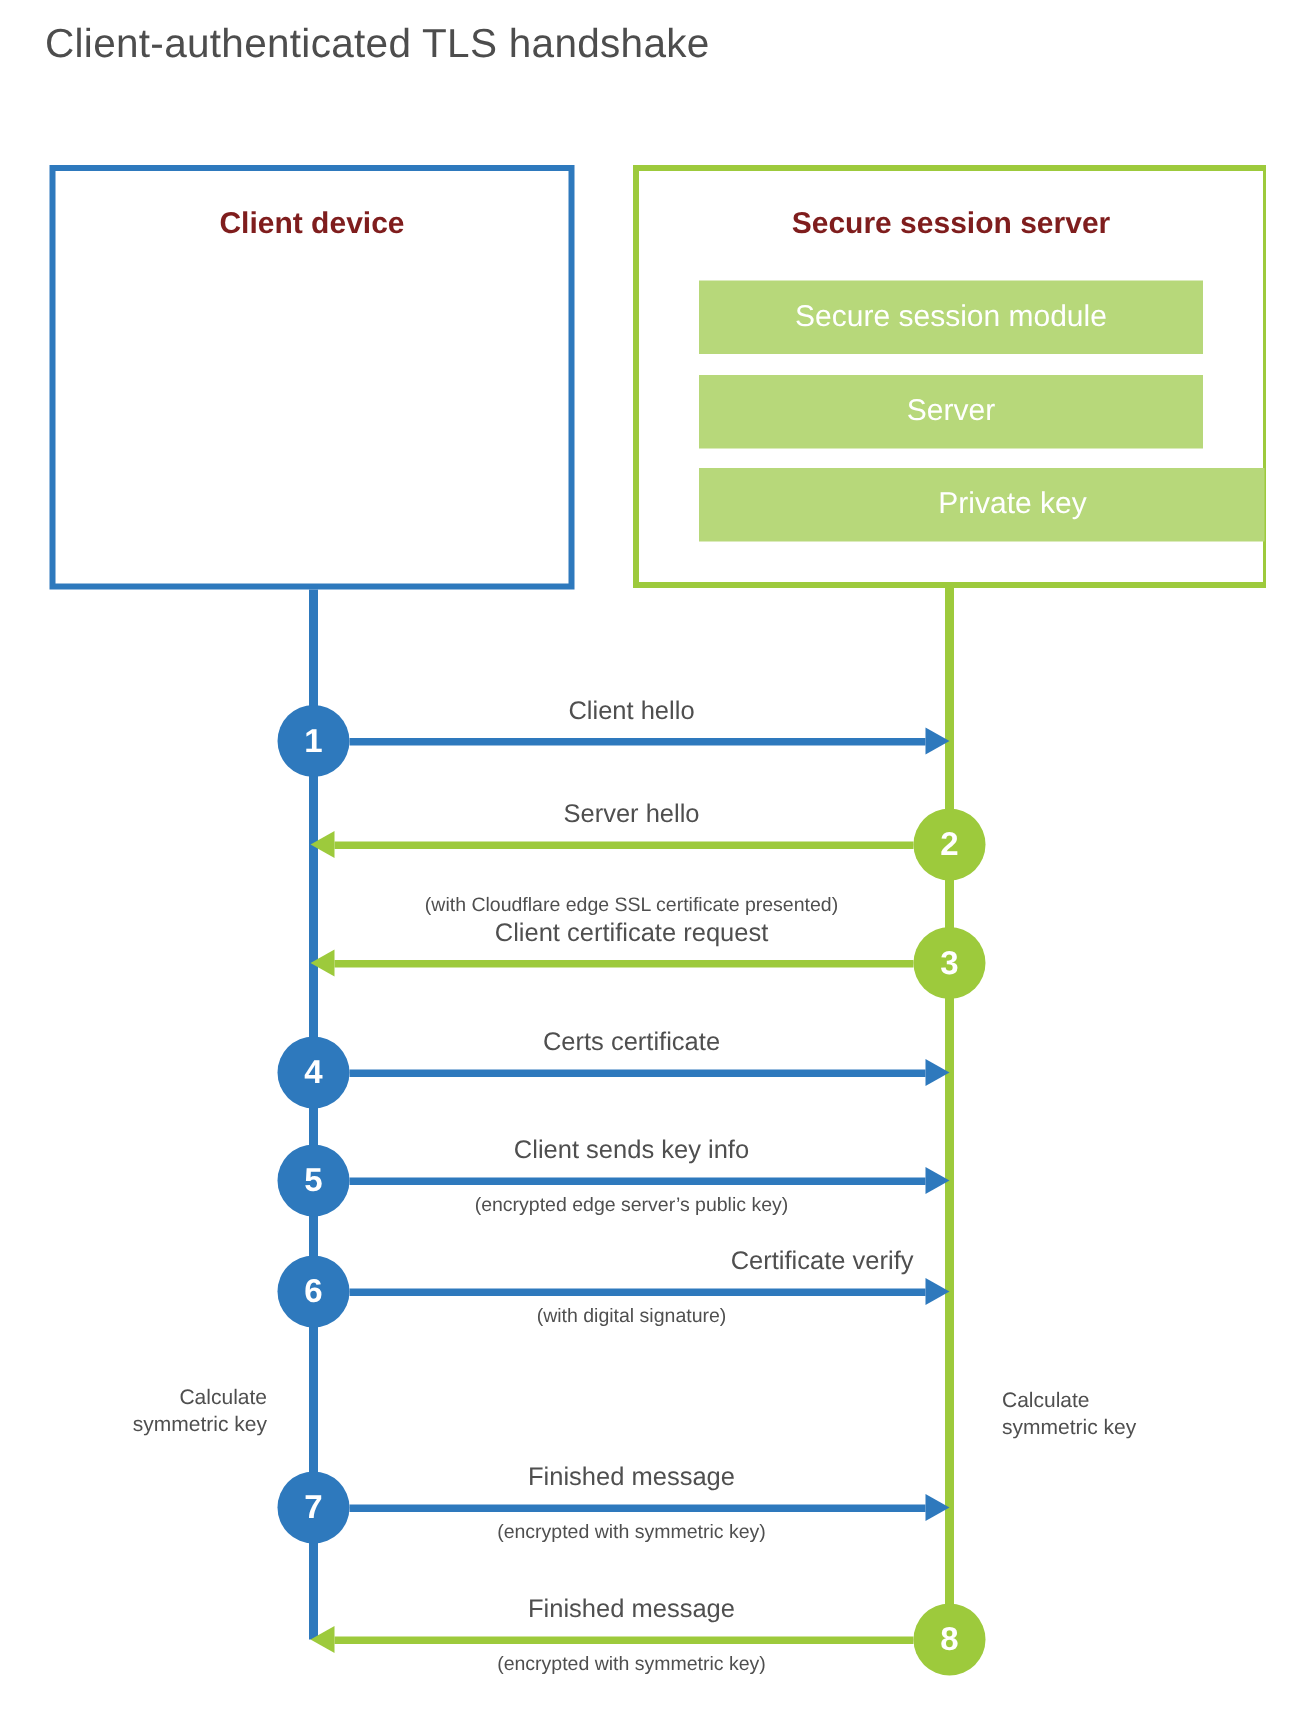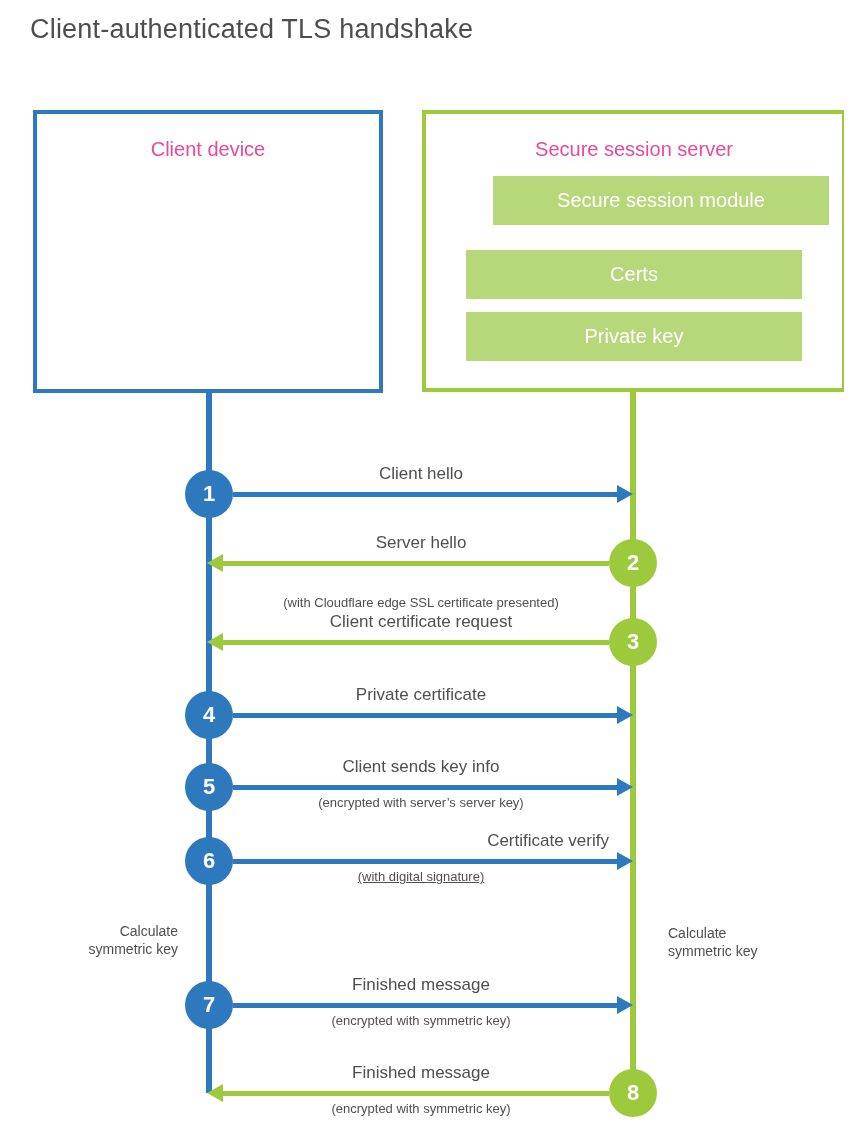--- a/index.html
+++ b/index.html
@@ -7,21 +7,21 @@
     position:relative;width:844px;height:1146px;background:#ffffff;
     font-family:"Liberation Sans",sans-serif;overflow:hidden;
   }
   .page-title{
     position:absolute;left:30px;top:14px;margin:0;
     font-size:27px;font-weight:300;color:#4d4d4d;letter-spacing:.2px;
   }
   .box{position:absolute;box-sizing:border-box;background:#fff;}
   .client-box{left:33px;top:110px;width:350px;height:283px;border:4px solid var(--blue);}
   .server-box{left:422px;top:110px;width:424px;height:282px;border:4px solid var(--green);}
-  .box-title{margin-top:24px;text-align:center;font-size:20px;font-weight:normal;color:#ec4899;}
+  .box-title{margin-top:24px;text-align:center;font-size:20px;font-weight:bold;color:#7f1d1d;}
   .app-rect{
     position:absolute;left:70px;top:187px;width:275px;height:175px;
     background:var(--blue-fill);color:#ffffff;display:flex;align-items:center;justify-content:center;
     text-align:center;font-size:20px;line-height:27px;white-space:pre-line;
   }
   .module-bar{
     position:absolute;left:466px;width:336px;height:49px;background:var(--green-fill);
     color:#ffffff;display:flex;align-items:center;justify-content:center;font-size:20px;
   }
   .lifeline{position:absolute;width:6px;}
@@ -49,23 +49,23 @@
   <h1 class="page-title">Client-authenticated TLS handshake</h1>
 
   <div class="box client-box">
     <div class="box-title">Client device</div>
   </div>
 
   <div class="box server-box">
     <div class="box-title">Secure session server</div>
   </div>
   <div id="modules">
-      <div class="module-bar" style="top: 176px; margin-left: 27px;">Secure session module</div>
-      <div class="module-bar" style="top: 250px;">Certs</div>
-      <div class="module-bar" style="top: 312px;">Private key</div>
+      <div class="module-bar" style="top: 187px;">Secure session module</div>
+      <div class="module-bar" style="top: 250px;">Server</div>
+      <div class="module-bar" style="top: 312px; padding-left: 41px;">Private key</div>
     </div>
 
   <div class="lifeline blue-lifeline"></div>
   <div class="lifeline green-lifeline"></div>
 
   <div id="steps">
   <div class="step">
     <div class="step-label" style="top: 464px;">Client hello</div>
 
     <div class="arrow-line" style="top: 492px; background: rgb(46, 121, 189); left: 233px; width: 384px;"></div>
@@ -89,42 +89,42 @@
     <div class="step-label" style="top: 612px;">Client certificate request</div>
 
     <div class="arrow-line" style="top: 640px; background: rgb(157, 202, 60); left: 223px; width: 386px;"></div>
     <div class="arrow-head" style="top: 633px; left: 207px; border-right: 16px solid rgb(157, 202, 60);"></div>
     <div class="step-circle" style="top: 618px; background: rgb(157, 202, 60); left: 609px;">
       <span>3</span>
     </div>
   </div>
 
   <div class="step">
-    <div class="step-label" style="top: 685px;">Private certificate</div>
+    <div class="step-label" style="top: 685px;">Certs certificate</div>
 
     <div class="arrow-line" style="top: 713px; background: rgb(46, 121, 189); left: 233px; width: 384px;"></div>
     <div class="arrow-head" style="top: 706px; left: 617px; border-left: 16px solid rgb(46, 121, 189);"></div>
     <div class="step-circle" style="top: 691px; background: rgb(46, 121, 189); left: 185px;">
       <span>4</span>
     </div>
   </div>
 
   <div class="step">
     <div class="step-label" style="top: 757px;">Client sends key info</div>
-    <div class="step-sub" style="top: 795px;">(encrypted with server’s server key)</div>
+    <div class="step-sub" style="top: 795px;">(encrypted edge server’s public key)</div>
     <div class="arrow-line" style="top: 785px; background: rgb(46, 121, 189); left: 233px; width: 384px;"></div>
     <div class="arrow-head" style="top: 778px; left: 617px; border-left: 16px solid rgb(46, 121, 189);"></div>
     <div class="step-circle" style="top: 763px; background: rgb(46, 121, 189); left: 185px;">
       <span>5</span>
     </div>
   </div>
 
   <div class="step">
     <div class="step-label" style="top: 831px; text-align: right;">Certificate verify</div>
-    <div class="step-sub" style="top: 869px; text-decoration: underline;">(with digital signature)</div>
+    <div class="step-sub" style="top: 869px;">(with digital signature)</div>
     <div class="arrow-line" style="top: 859px; background: rgb(46, 121, 189); left: 233px; width: 384px;"></div>
     <div class="arrow-head" style="top: 852px; left: 617px; border-left: 16px solid rgb(46, 121, 189);"></div>
     <div class="step-circle" style="top: 837px; background: rgb(46, 121, 189); left: 185px;">
       <span>6</span>
     </div>
   </div>
 
   <div class="step">
     <div class="step-label" style="top: 975px;">Finished message</div>
     <div class="step-sub" style="top: 1013px;">(encrypted with symmetric key)</div>

